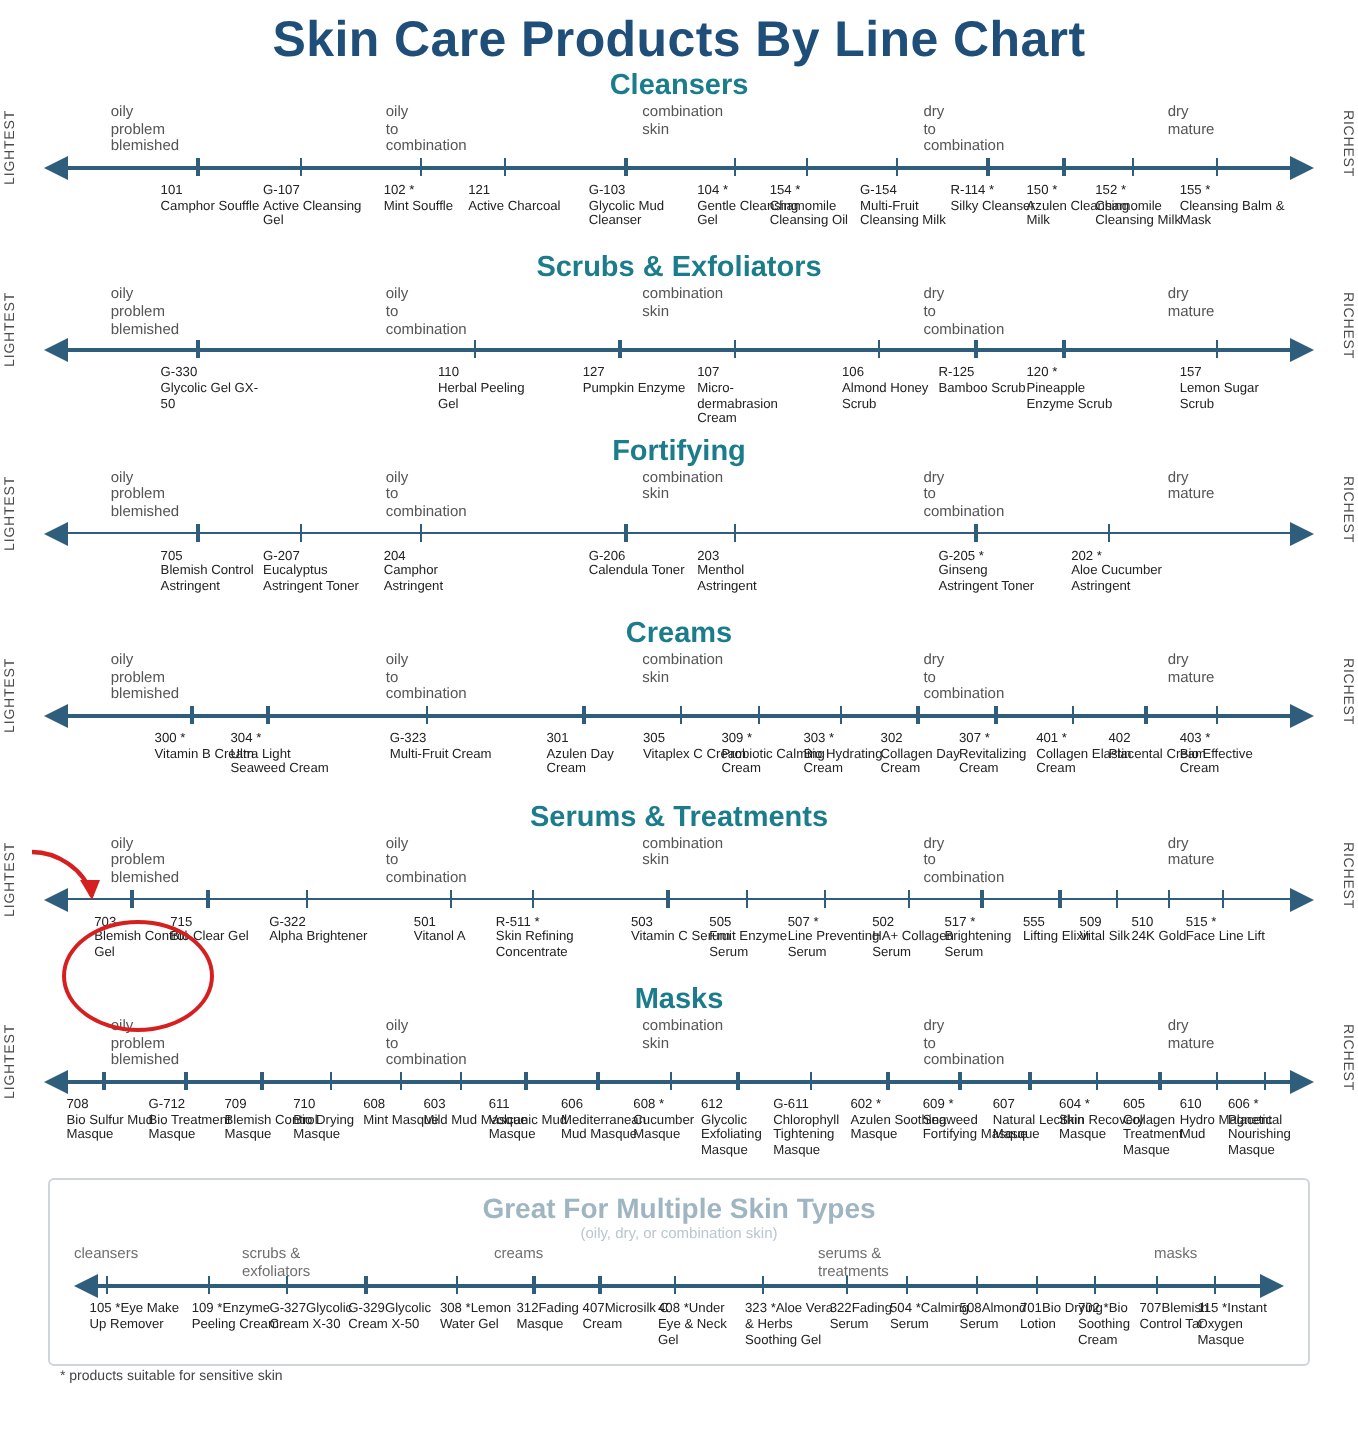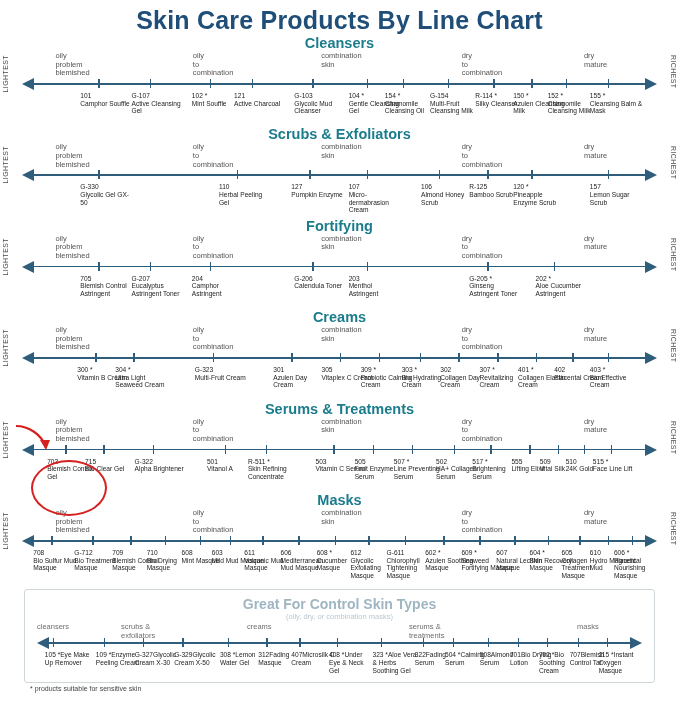--- a/index.html
+++ b/index.html
@@ -413,22 +413,22 @@
           <div class="item" style="left: 443.396px; top: 2px;"><span class="code">609 *</span><span>Seaweed Fortifying Masque</span></div>
           <div class="item" style="left: 478.37px; top: 2px;"><span class="code">607</span><span>Natural Lecithin Masque</span></div>
           <div class="item" style="left: 511.535px; top: 2px;"><span class="code">604 *</span><span>Skin Recovery Masque</span></div>
           <div class="item" style="left: 543.494px; top: 2px;"><span class="code">605</span><span>Collagen Treatment Masque</span></div>
           <div class="item" style="left: 571.835px; top: 2px;"><span class="code">610</span><span>Hydro Magnetic Mud</span></div>
           <div class="item" style="left: 595.955px; top: 2px;"><span class="code">606 *</span><span>Placental Nourishing Masque</span></div>
         </div>
       </div>
     </div>
   <div class="footer-box">
-      <div class="footer-title">Great For Control Skin Types</div>
-      <div class="footer-sub">(oily, dry, or combination masks)</div>
+      <div class="footer-title">Great For Multiple Skin Types</div>
+      <div class="footer-sub">(oily, dry, or combination skin)</div>
       <div class="footer-cats">
         <div class="fcat" style="left: 12px; white-space: pre-line;">cleansers</div>
         <div class="fcat" style="left: 96px; white-space: pre-line;">scrubs &amp;
 exfoliators</div>
         <div class="fcat" style="left: 222px; white-space: pre-line;">creams</div>
         <div class="fcat" style="left: 384px; white-space: pre-line;">serums &amp;
 treatments</div>
         <div class="fcat" style="left: 552px; white-space: pre-line;">masks</div>
       </div>
       <div class="footer-axis">

